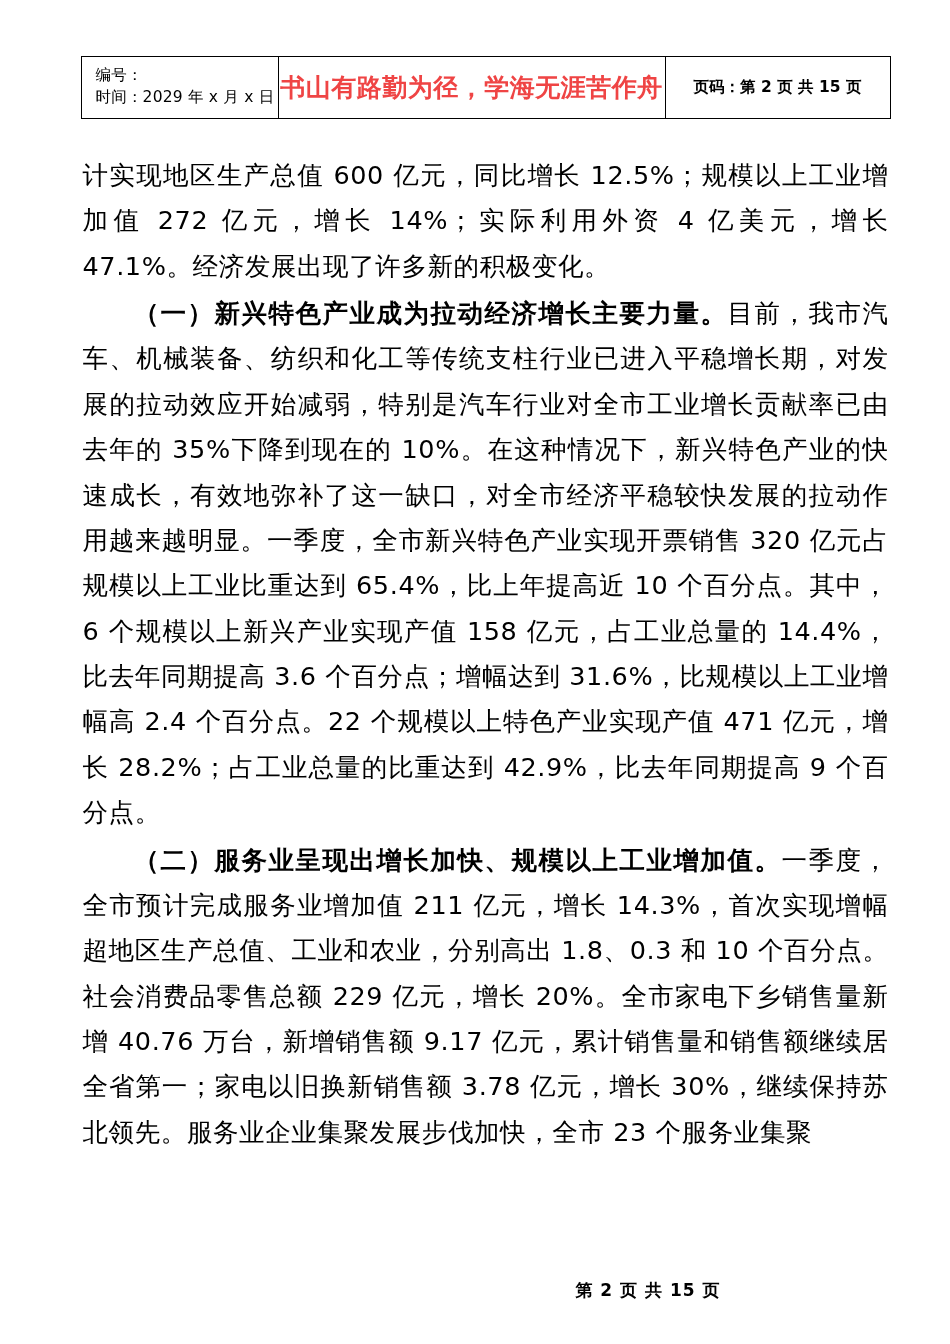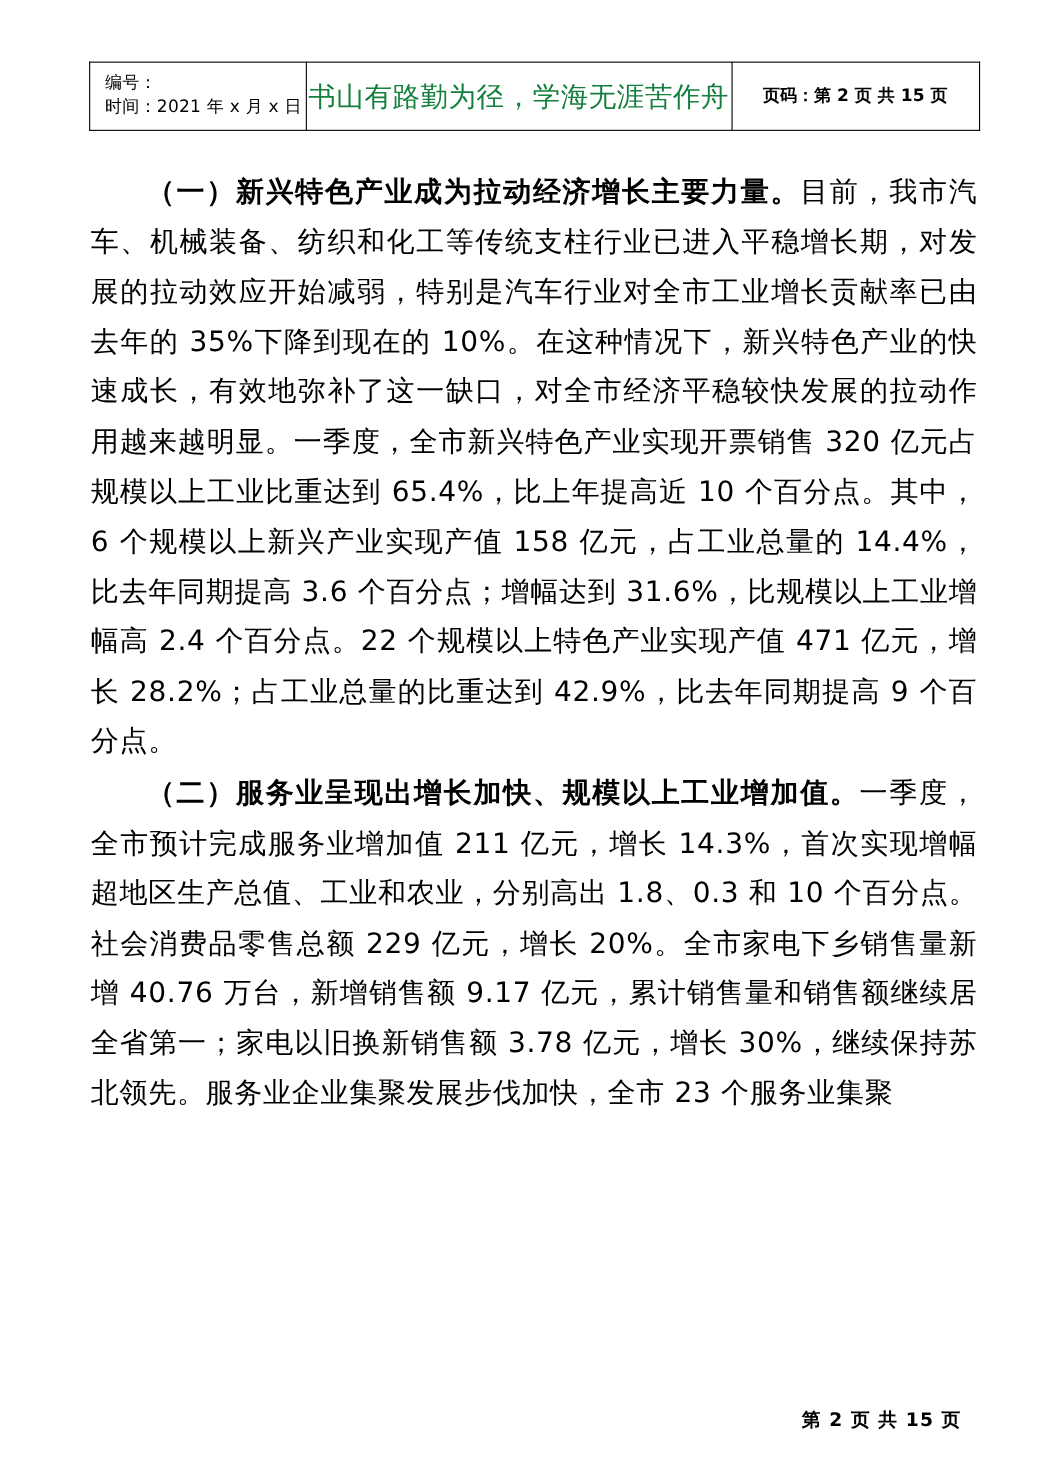--- a/index.html
+++ b/index.html
@@ -47,22 +47,22 @@
     font-size: 15.5px;
     color: #000;
     white-space: nowrap;
     letter-spacing: 0.2px;
   }
   .hdr-center-cell {
     text-align: center;
     padding: 10px 4px;
   }
   .hdr-slogan {
-    color: #15803d;
-    font-weight: normal;
+    color: #ef4444;
+    font-weight: bold;
     font-size: 25px;
     letter-spacing: 0.5px;
     white-space: nowrap;
     font-family: "DejaVu Sans", "Liberation Sans", sans-serif;
   }
   .hdr-right-cell {
     padding: 10px 8px 10px 14px;
     white-space: nowrap;
     text-align: center;
   }
@@ -92,55 +92,56 @@
     margin-top: 2px;
   }
   .bold-seg { font-weight: bold; }
 
   
   .footer {
     position: absolute;
     left: 72px;
     right: 76px;
     bottom: 42px;
-    text-align: right;
+    text-align: center;
   }
   .footer-inner {
     display: inline-block;
     font-size: 17px;
     font-weight: bold;
     letter-spacing: 1px;
     padding-left: 350px;
   }
 </style>
 </head>
 <body>
 
 <div class="page">
 
   <table class="header-table">
     <tbody>
         <tr>
       <td class="col-left">
         <div class="hdr-left-cell">
           <div class="hdr-line">编号：</div>
-          <div class="hdr-line">时间：2021 年 x 月 x 日</div>
+          <div class="hdr-line">时间：2029 年 x 月 x 日</div>
         </div>
       </td>
       <td class="col-center hdr-center-cell">
         <span class="hdr-slogan">书山有路勤为径，学海无涯苦作舟</span>
       </td>
       <td class="col-right hdr-right-cell">
         <span class="hdr-pageinfo">页码：第 2 页  共 15 页</span>
       </td>
     </tr>
   </tbody>
     </table>
 
   <div class="body-wrap">
+    <p class="para">计实现地区生产总值 600 亿元，同比增长 12.5%；规模以上工业增加值 272 亿元，增长 14%；实际利用外资 4 亿美元，增长 47.1%。经济发展出现了许多新的积极变化。</p>
     <p class="para indent"><span class="bold-seg">（一）新兴特色产业成为拉动经济增长主要力量。</span>目前，我市汽车、机械装备、纺织和化工等传统支柱行业已进入平稳增长期，对发展的拉动效应开始减弱，特别是汽车行业对全市工业增长贡献率已由去年的 35%下降到现在的 10%。在这种情况下，新兴特色产业的快速成长，有效地弥补了这一缺口，对全市经济平稳较快发展的拉动作用越来越明显。一季度，全市新兴特色产业实现开票销售 320 亿元占规模以上工业比重达到 65.4%，比上年提高近 10 个百分点。其中，6 个规模以上新兴产业实现产值 158 亿元，占工业总量的 14.4%，比去年同期提高 3.6 个百分点；增幅达到 31.6%，比规模以上工业增幅高 2.4 个百分点。22 个规模以上特色产业实现产值 471 亿元，增长 28.2%；占工业总量的比重达到 42.9%，比去年同期提高 9 个百分点。</p>
     <p class="para indent"><span class="bold-seg">（二）服务业呈现出增长加快、规模以上工业增加值。</span>一季度，全市预计完成服务业增加值 211 亿元，增长 14.3%，首次实现增幅超地区生产总值、工业和农业，分别高出 1.8、0.3 和 10 个百分点。社会消费品零售总额 229 亿元，增长 20%。全市家电下乡销售量新增 40.76 万台，新增销售额 9.17 亿元，累计销售量和销售额继续居全省第一；家电以旧换新销售额 3.78 亿元，增长 30%，继续保持苏北领先。服务业企业集聚发展步伐加快，全市 23 个服务业集聚</p>
   </div>
 
   <div class="footer">
     <span class="footer-inner">第 2 页  共 15 页</span>
   </div>
 
 </div>
 

